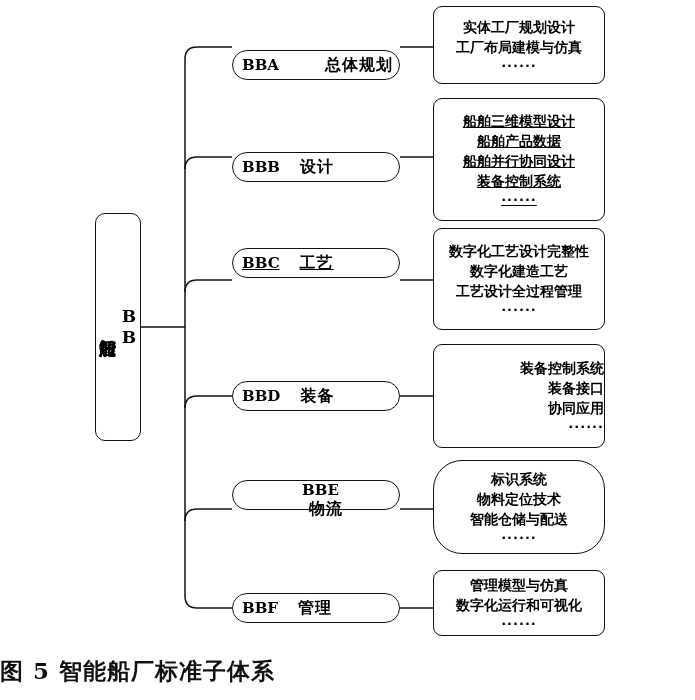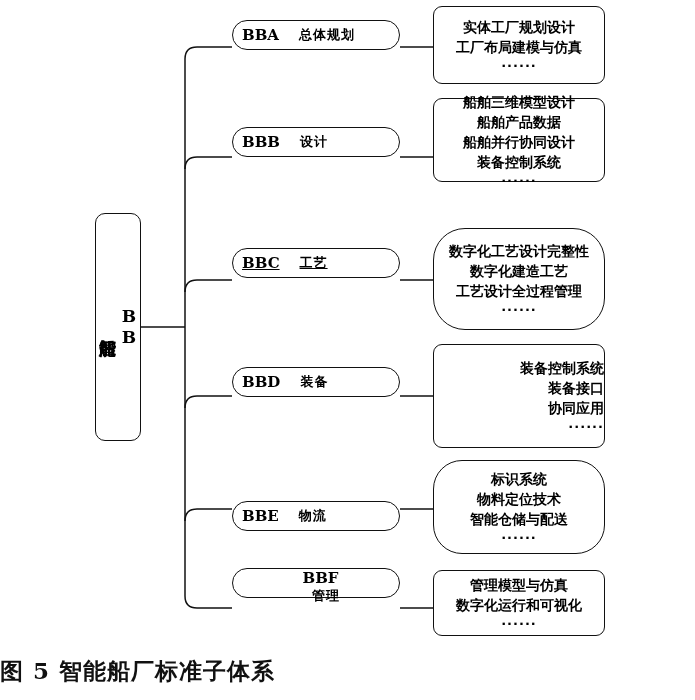--- a/index.html
+++ b/index.html
@@ -48,21 +48,21 @@
     box-sizing:border-box;
     display:flex;align-items:center;
   }
   .cat-code{
     font-family:"DejaVu Serif","Liberation Serif",serif;
     font-weight:bold;font-size:15px;color:#000;
     margin-left:9px;
   }
   .cat-name{
     font-family:"DejaVu Sans","Liberation Sans",sans-serif;
-    font-weight:bold;font-size:13px;color:#000;
+    font-weight:bold;font-size:16px;color:#000;
     margin-left:20px;letter-spacing:1px;
   }
 
   
   .detail-box{
     position:absolute;
     left:433px;width:172px;
     border:1.5px solid #111;
     border-radius:9px;
     background:#fff;
@@ -122,60 +122,60 @@
       <path d="M400,509 L433,509"></path>
       <path d="M400,608 L433,608"></path>
     </g>
   </svg>
 
   <div class="root-node">
     <div class="root-label">BB
 智能船厂</div>
   </div>
 
-  <div class="cat-node" style="top:20px;">
+  <div class="cat-node" style="top:50px;gap:26px;">
     <span class="cat-code">BBA</span>
     <span class="cat-name">总体规划</span>
   </div>
-  <div class="cat-node" style="top:127px;">
+  <div class="cat-node" style="top:152px;">
     <span class="cat-code">BBB</span>
     <span class="cat-name">设计</span>
   </div>
   <div class="cat-node" style="top:248px;text-decoration:underline;">
     <span class="cat-code">BBC</span>
     <span class="cat-name">工艺</span>
   </div>
-  <div class="cat-node" style="top:367px;">
+  <div class="cat-node" style="top:381px;">
     <span class="cat-code">BBD</span>
     <span class="cat-name">装备</span>
   </div>
-  <div class="cat-node" style="top:501px;">
+  <div class="cat-node" style="top:480px;flex-direction:column;">
     <span class="cat-code">BBE</span>
     <span class="cat-name">物流</span>
   </div>
-  <div class="cat-node" style="top:568px;flex-direction:column;">
+  <div class="cat-node" style="top:593px;">
     <span class="cat-code">BBF</span>
     <span class="cat-name">管理</span>
   </div>
 
   <div class="detail-box" style="top:6px;height:78px;">
     <div class="detail-line">实体工厂规划设计</div>
     <div class="detail-line">工厂布局建模与仿真</div>
     <div class="detail-line ellipsis">······</div>
   </div>
 
-  <div class="detail-box" style="top:98px;height:84px;">
+  <div class="detail-box" style="top:98px;height:123px;text-decoration:underline;">
     <div class="detail-line">船舶三维模型设计</div>
     <div class="detail-line">船舶产品数据</div>
     <div class="detail-line">船舶并行协同设计</div>
     <div class="detail-line">装备控制系统</div>
     <div class="detail-line ellipsis">······</div>
   </div>
 
-  <div class="detail-box" style="top:228px;height:102px;border-radius:32px;">
+  <div class="detail-box" style="top:228px;height:102px;">
     <div class="detail-line">数字化工艺设计完整性</div>
     <div class="detail-line">数字化建造工艺</div>
     <div class="detail-line">工艺设计全过程管理</div>
     <div class="detail-line ellipsis">······</div>
   </div>
 
   <div class="detail-box" style="top:344px;height:104px;align-items:flex-end;">
     <div class="detail-line">装备控制系统</div>
     <div class="detail-line">装备接口</div>
     <div class="detail-line">协同应用</div>

